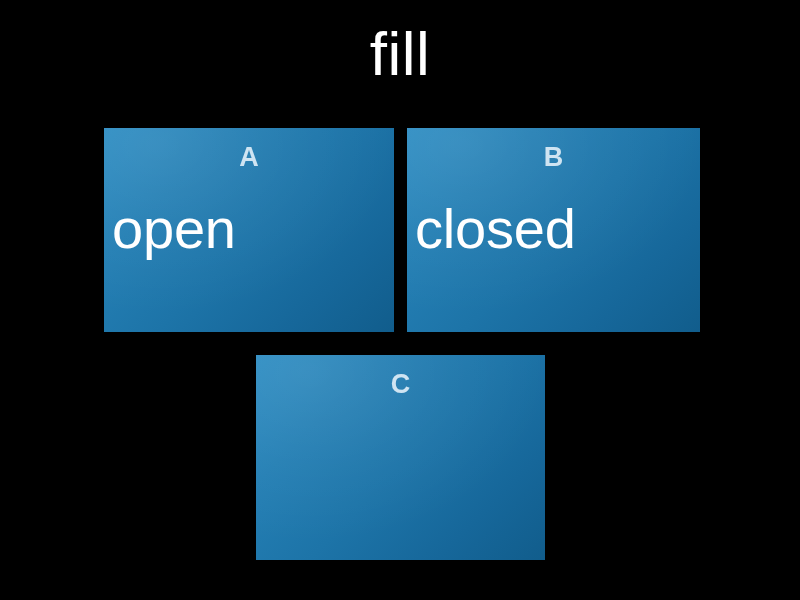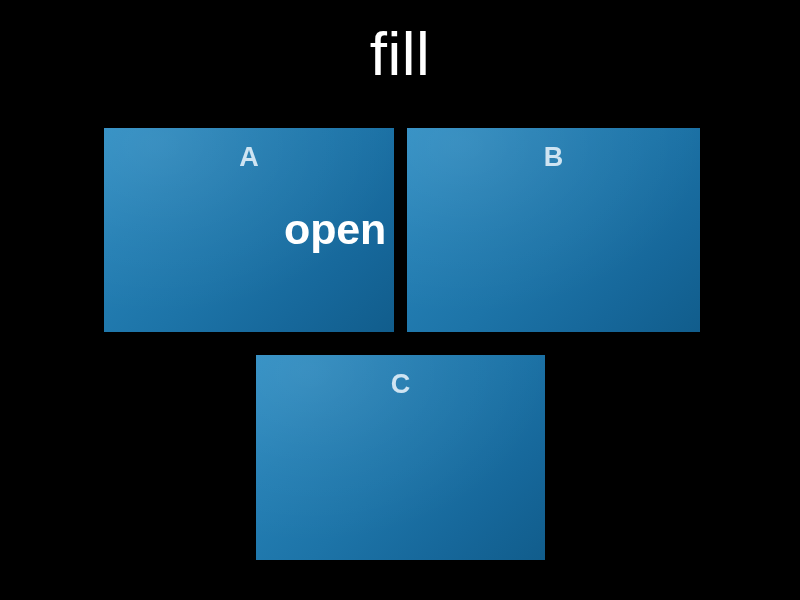--- a/index.html
+++ b/index.html
@@ -85,44 +85,45 @@
     line-height: 32px;
     white-space: nowrap;
     z-index: 2;
   }
 
   .card-answer {
     position: absolute;
     left: 8px;
     right: 8px;
     top: 76px;
-    text-align: right;
+    text-align: left;
     color: #ffffff;
     font-family: "Liberation Sans", sans-serif;
-    font-size: 43px;
-    font-weight: 700;
+    font-size: 56px;
+    font-weight: 400;
     line-height: 50px;
     letter-spacing: -0.2px;
     white-space: nowrap;
     z-index: 2;
   }
 </style>
 </head>
 <body>
 
 <div id="stage">
 
   <div id="quiz-title">fill</div>
 
   <div id="card-a" class="answer-card">
     <div class="card-letter">A</div>
     <div class="card-answer">open</div>
   </div>
 
   <div id="card-b" class="answer-card">
     <div class="card-letter">B</div>
+    <div class="card-answer">closed</div>
   </div>
 
   <div id="card-c" class="answer-card">
     <div class="card-letter">C</div>
   </div>
 
 </div>
 
 </body></html>

